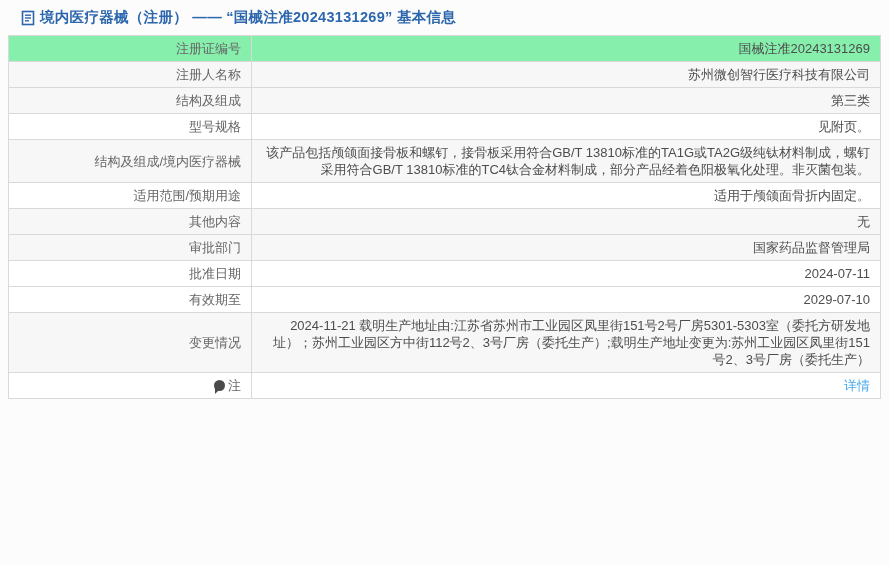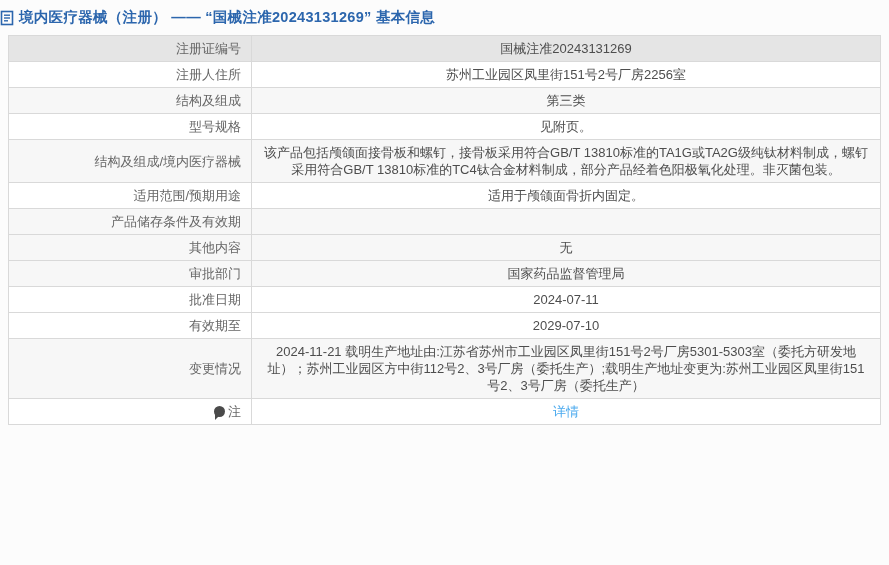--- a/index.html
+++ b/index.html
@@ -7,21 +7,21 @@
     margin: 0; padding: 0;
     width: 889px; height: 565px;
     background: #fcfcfc;
     font-family: "Liberation Sans", "DejaVu Sans", sans-serif;
     overflow: hidden;
   }
   .page-header {
     display: flex;
     align-items: center;
     gap: 5px;
-    padding: 9px 10px 7px 0;
+    padding: 9px 10px 7px 21px;
     height: 33px;
   }
   .doc-icon { display: inline-flex; flex: 0 0 auto; }
   .doc-icon svg { display: block; }
   .page-title {
     color: #2c66ad;
     font-weight: bold;
     font-size: 14.5px;
     letter-spacing: 0.3px;
     white-space: nowrap;
@@ -41,25 +41,25 @@
     line-height: 17px;
     height: 26px;
     vertical-align: middle;
   }
   .info-table th {
     width: 243px;
     text-align: right;
     color: #666666;
   }
   .info-table td {
-    text-align: center;
+    text-align: right;
     color: #4d4d4d;
     word-break: break-all;
   }
-  tr.row-first { background: #e5e5e5; }
+  tr.row-first { background: #86efac; }
   tr.row-shaded { background: #f7f7f7; }
   a.detail-link {
     color: #49a9ee;
     text-decoration: none;
     cursor: pointer;
   }
   .balloon-icon {
     display: inline-block;
     position: relative;
     width: 11px; height: 11px;
@@ -92,43 +92,39 @@
   </span>
   <span class="page-title">境内医疗器械（注册） —— “国械注准20243131269” 基本信息</span>
 </div>
 
 <table class="info-table">
   <tbody id="table-body">
       <tr class="row-first">
     <th><span class="label-text">注册证编号</span></th>
     <td>国械注准20243131269</td>
   </tr>
-      <tr>
-    <th><span class="label-text">注册人住所</span></th>
-    <td>苏州工业园区凤里街151号2号厂房2256室</td>
+      <tr class="row-shaded">
+    <th><span class="label-text">注册人名称</span></th>
+    <td>苏州微创智行医疗科技有限公司</td>
   </tr>
       <tr class="row-shaded">
     <th><span class="label-text">结构及组成</span></th>
     <td>第三类</td>
   </tr>
       <tr>
     <th><span class="label-text">型号规格</span></th>
     <td>见附页。</td>
   </tr>
       <tr class="row-shaded">
     <th><span class="label-text">结构及组成/境内医疗器械</span></th>
     <td>该产品包括颅颌面接骨板和螺钉，接骨板采用符合GB/T 13810标准的TA1G或TA2G级纯钛材料制成，螺钉采用符合GB/T 13810标准的TC4钛合金材料制成，部分产品经着色阳极氧化处理。非灭菌包装。</td>
   </tr>
       <tr>
     <th><span class="label-text">适用范围/预期用途</span></th>
     <td>适用于颅颌面骨折内固定。</td>
-  </tr>
-      <tr class="row-shaded">
-    <th><span class="label-text">产品储存条件及有效期</span></th>
-    <td></td>
   </tr>
       <tr class="row-shaded">
     <th><span class="label-text">其他内容</span></th>
     <td>无</td>
   </tr>
       <tr class="row-shaded">
     <th><span class="label-text">审批部门</span></th>
     <td>国家药品监督管理局</td>
   </tr>
       <tr>

